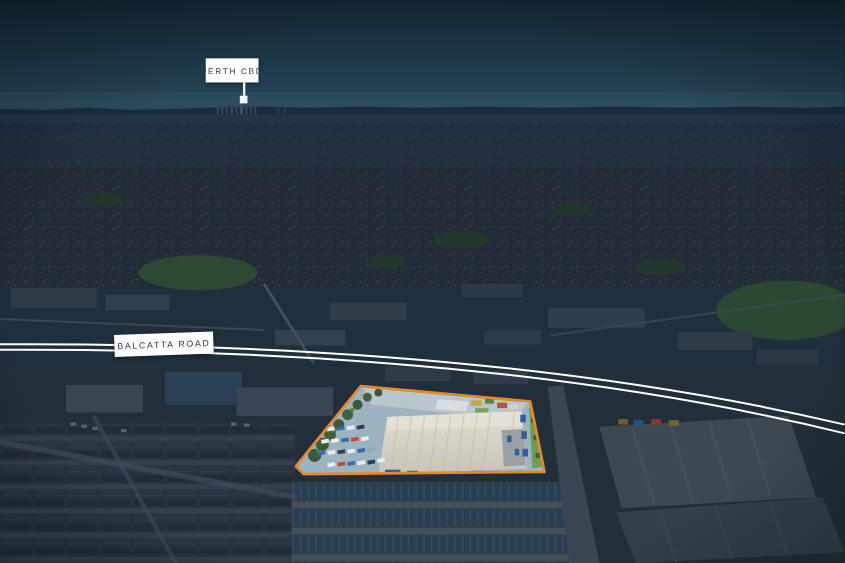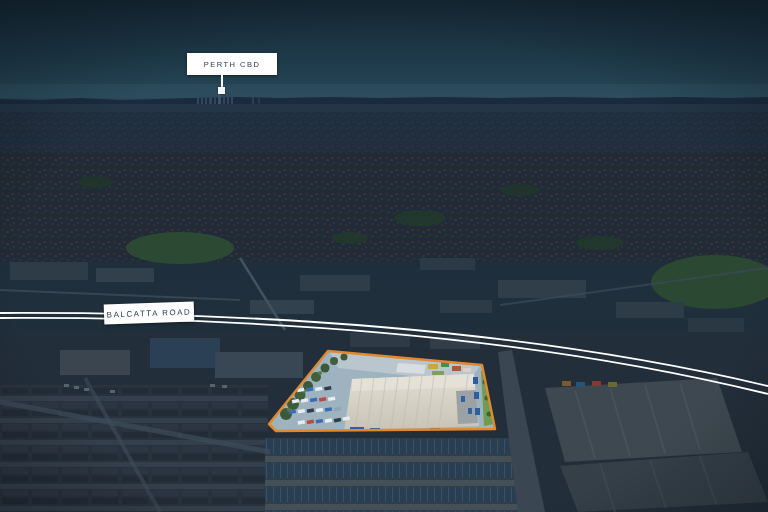--- a/index.html
+++ b/index.html
@@ -9,21 +9,21 @@
     background:#1e2b38;
   }
   #scene{position:absolute;inset:0;display:block;}
   .callout{
     position:absolute;background:#ffffff;color:#2b3b4a;
     display:flex;align-items:center;justify-content:center;
     font-size:8px;font-weight:500;letter-spacing:1.5px;
     box-shadow:0 1px 3px rgba(0,0,0,.45);
     text-transform:uppercase;white-space:nowrap;
   }
-  #cbd-box{left:187px;top:53px;width:90px;height:22px;font-size:7.5px;}
+  #cbd-box{left:187px;top:53px;width:48px;height:22px;font-size:7.5px;}
   #road-box{left:104px;top:303px;width:90px;height:20px;transform:rotate(-2deg);}
   #cbd-leader{
     position:absolute;left:221px;top:75px;width:2px;height:13px;background:#ffffff;
   }
   #cbd-marker{
     position:absolute;left:218px;top:87px;width:7px;height:7px;background:#f4f7f9;
     box-shadow:0 0 2px rgba(0,0,0,.5);
   }
 </style>
 </head>

